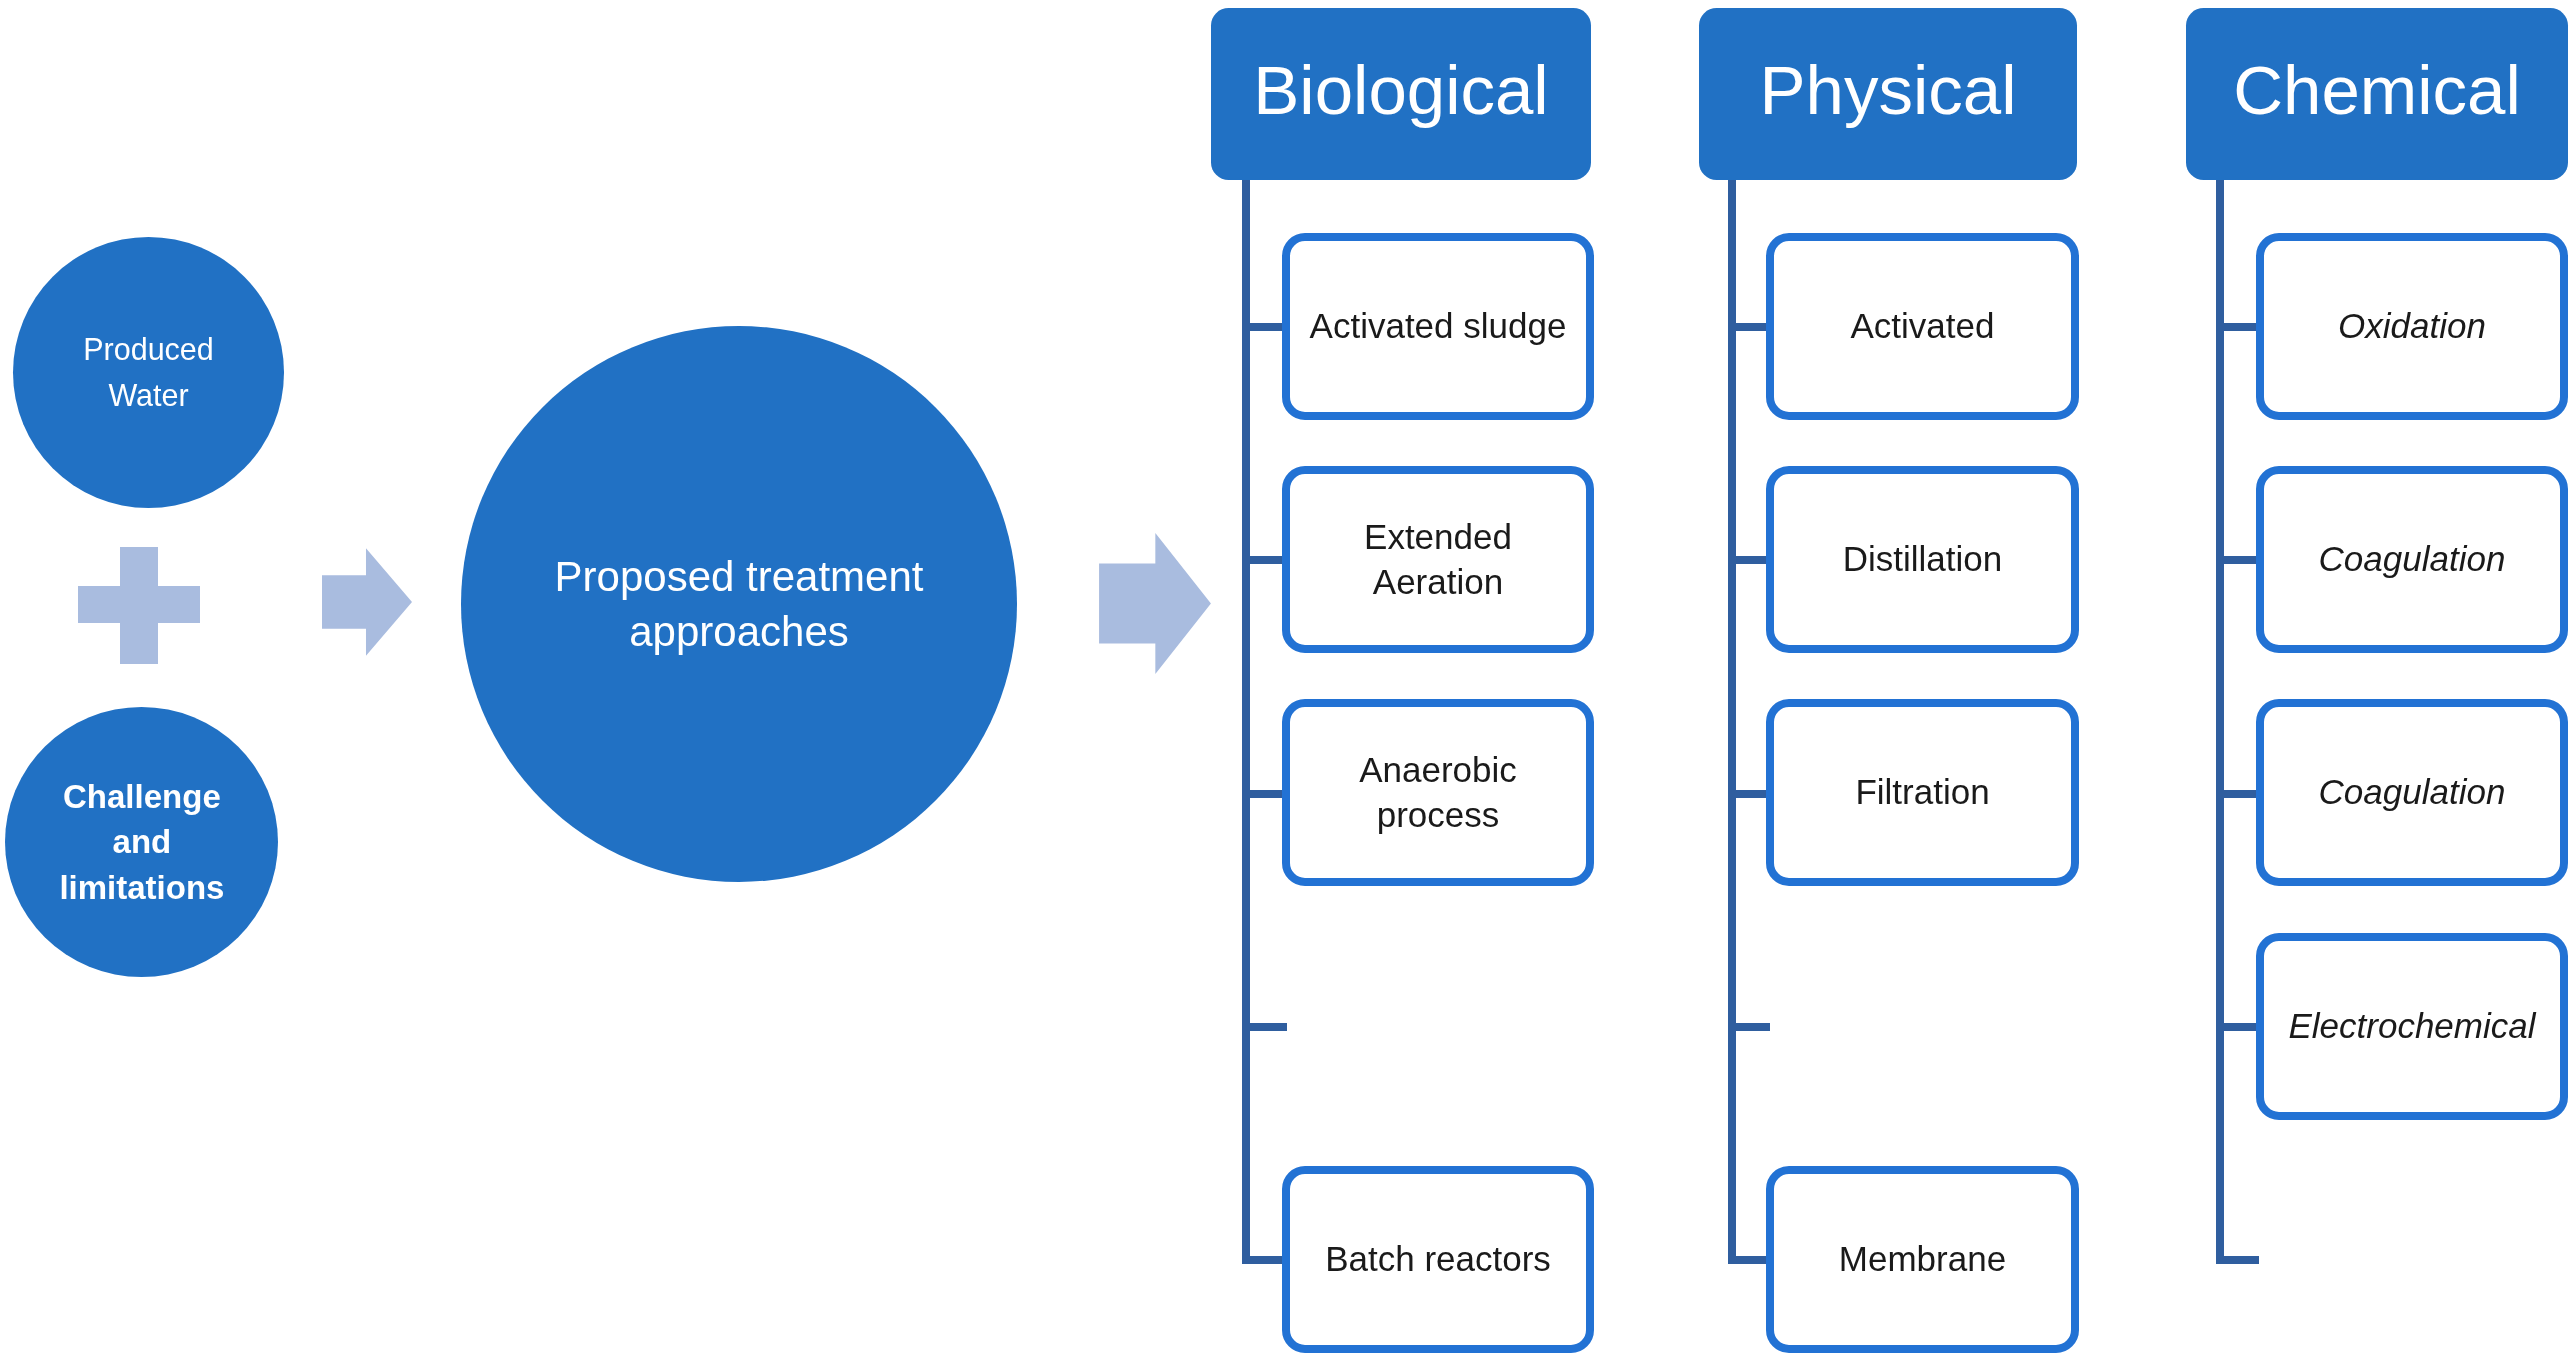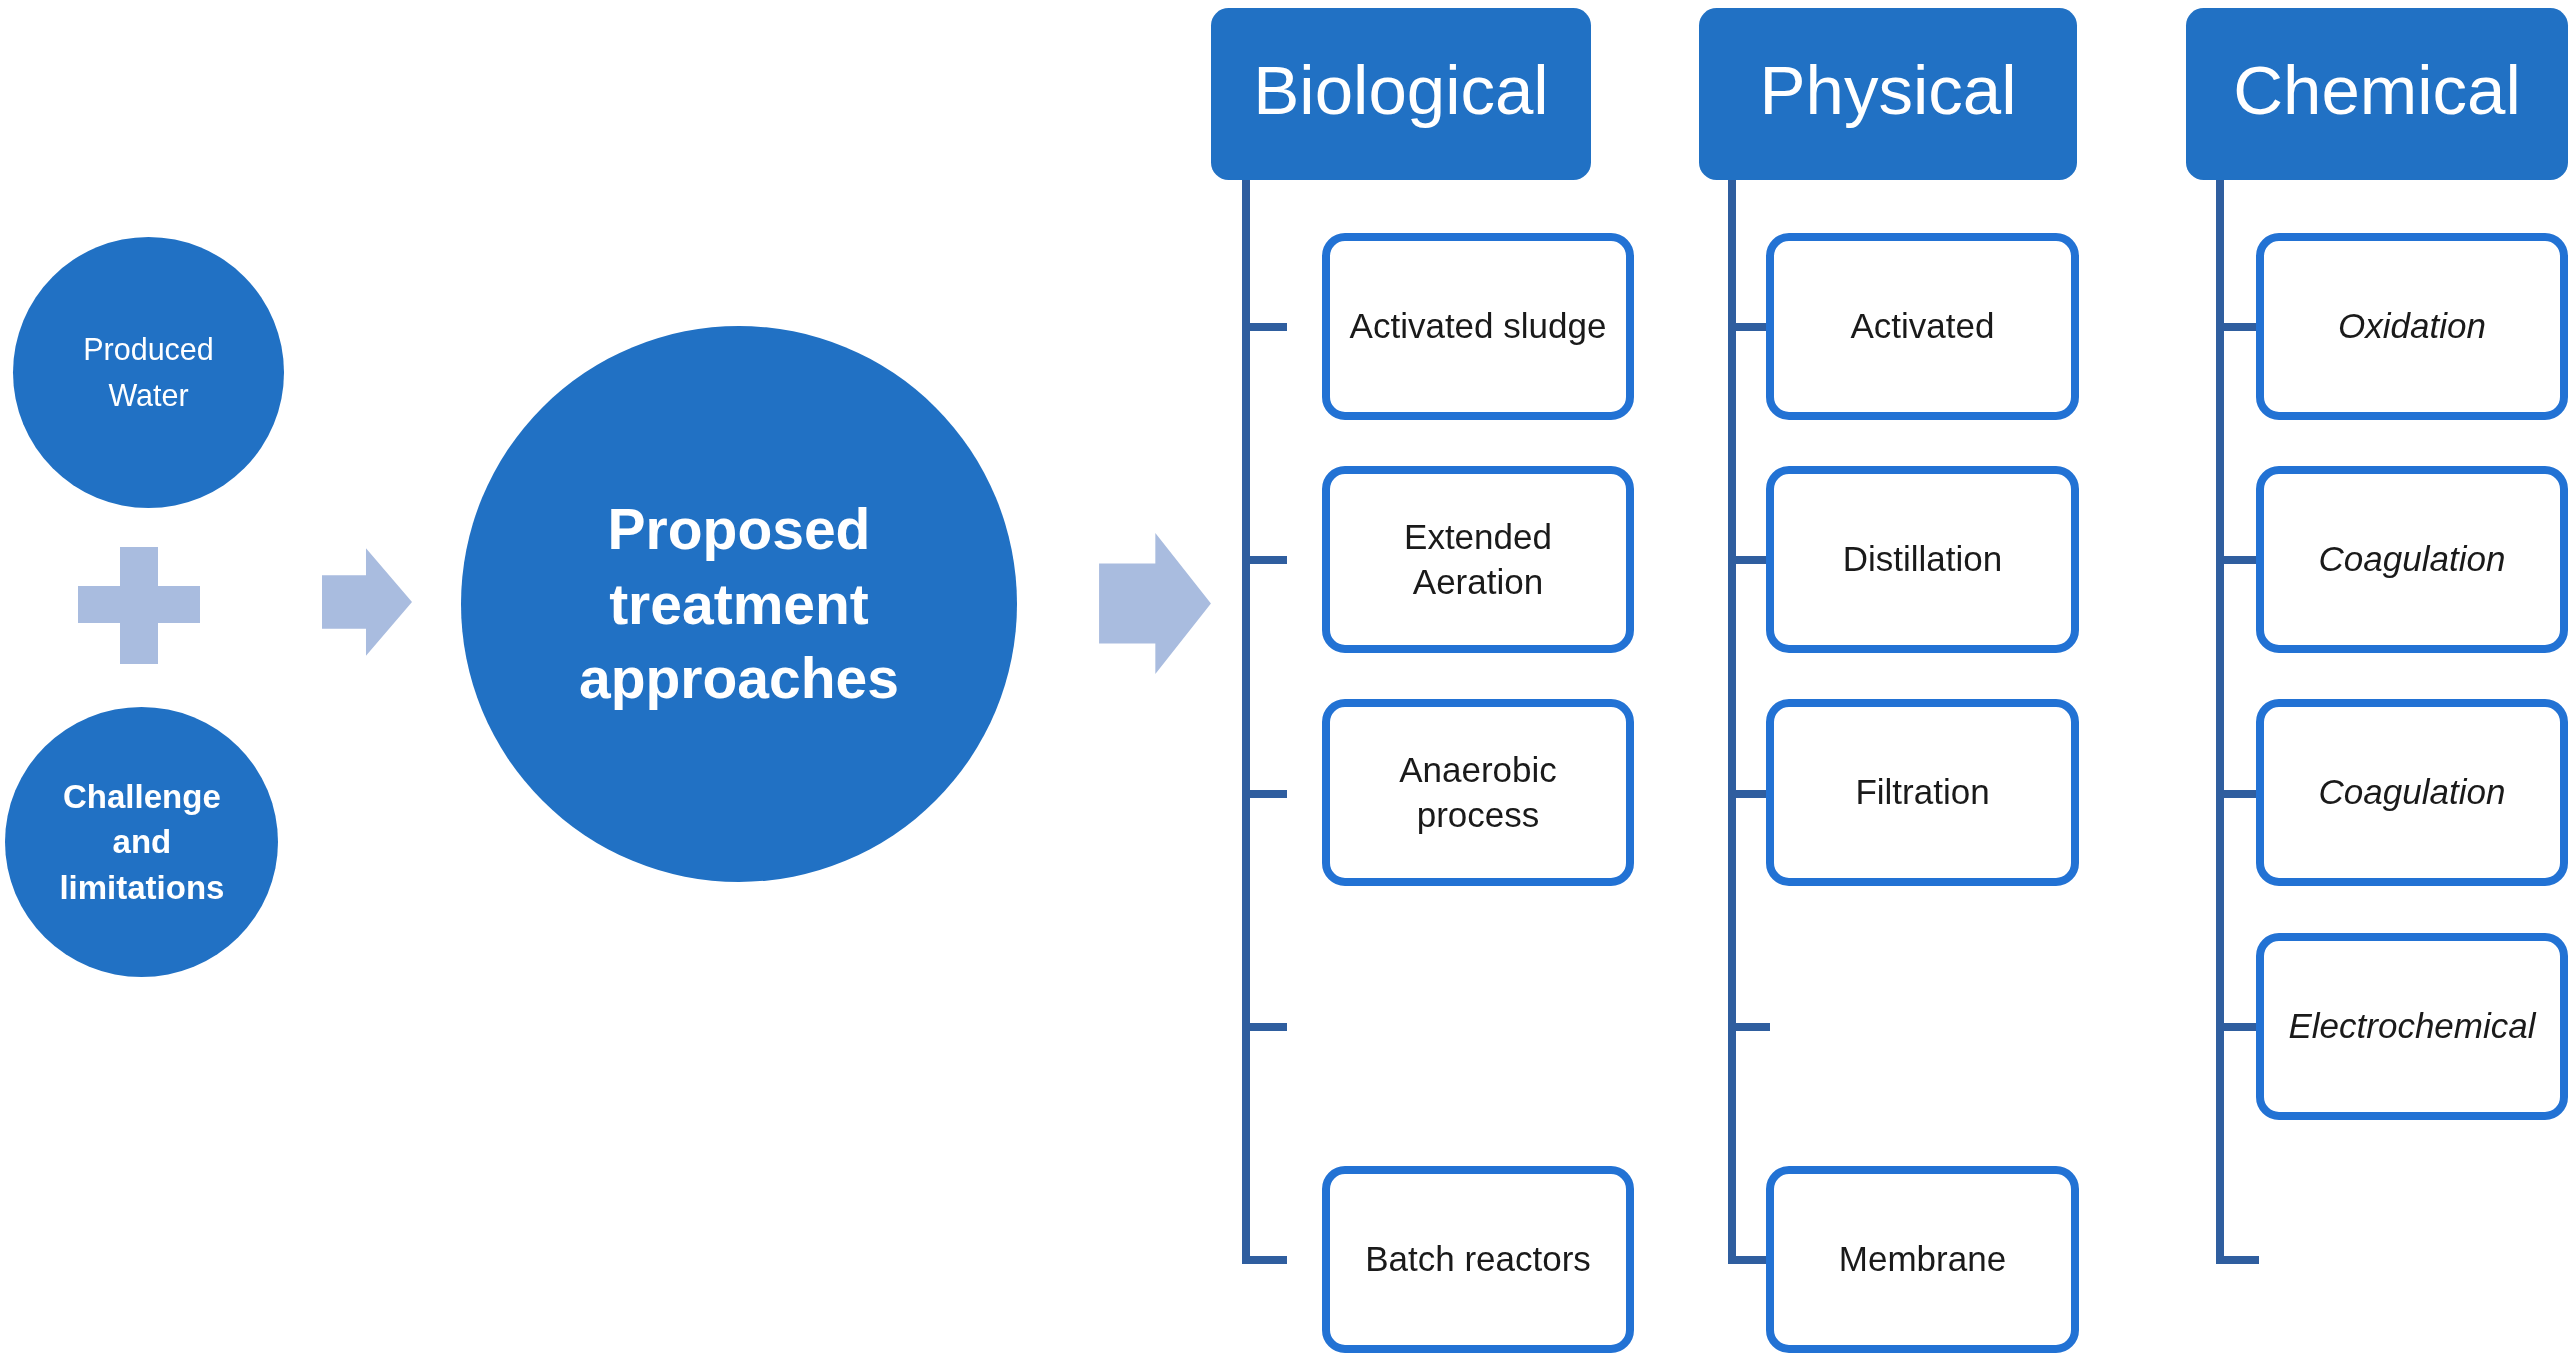--- a/index.html
+++ b/index.html
@@ -17,21 +17,21 @@
   }
   
   .circle{
     position:absolute;border-radius:50%;background:var(--primary);color:var(--header-text);
     display:flex;align-items:center;justify-content:center;text-align:center;
   }
   #circle-produced{left:13px;top:237px;width:271px;height:271px;font-size:30.5px;line-height:1.5;font-weight:400;}
   #circle-produced .txt{width:163px;}
   #circle-challenge{left:5.4px;top:707px;width:273px;height:270px;font-size:33px;line-height:1.375;font-weight:700;}
   #circle-challenge .txt{width:190px;}
-  #circle-central{left:461px;top:326px;width:556px;height:556px;font-size:57px;line-height:1.31;font-weight:700;}
+  #circle-central{left:461px;top:326px;width:556px;height:556px;font-size:42px;line-height:1.31;font-weight:400;}
   #circle-central .txt{width:434px;}
   #plus{position:absolute;left:78px;top:547px;width:122px;height:117px;}
   #plus .ph{position:absolute;left:0;top:39px;width:122px;height:37px;background:var(--accent-light);}
   #plus .pv{position:absolute;left:42px;top:0;width:38px;height:117px;background:var(--accent-light);}
   .arrow{position:absolute;color:var(--accent-light);}
   .arrow polygon{fill:var(--accent-light);}
   #arrow-1{left:322px;top:548px;}
   #arrow-2{left:1099px;top:533px;}
   
   .cat-header{
@@ -56,21 +56,21 @@
   .tick.r2{top:790px;}
   .tick.r3{top:1023px;}
   .tick.r4{top:1256px;}
   .box{
     position:absolute;height:187px;background:#fff;
     border:8.1px solid var(--box-border);border-radius:23px;
     display:flex;align-items:center;justify-content:center;text-align:center;
     font-size:35px;color:var(--box-text);line-height:1.27;
     box-sizing:border-box;padding:0 13.6px;z-index:2;
   }
-  .box.c0{left:1322px;width:312px;}
+  .box.c0{left:1282px;width:312px;}
   .box.c1{left:1766px;width:313px;}
   .box.c2{left:2256px;width:312px;font-style:italic;}
   .box.r0{top:233px;}
   .box.r1{top:466px;}
   .box.r2{top:699px;}
   .box.r3{top:933px;}
   .box.r4{top:1166px;}
 </style>
 </head>
 <body>

